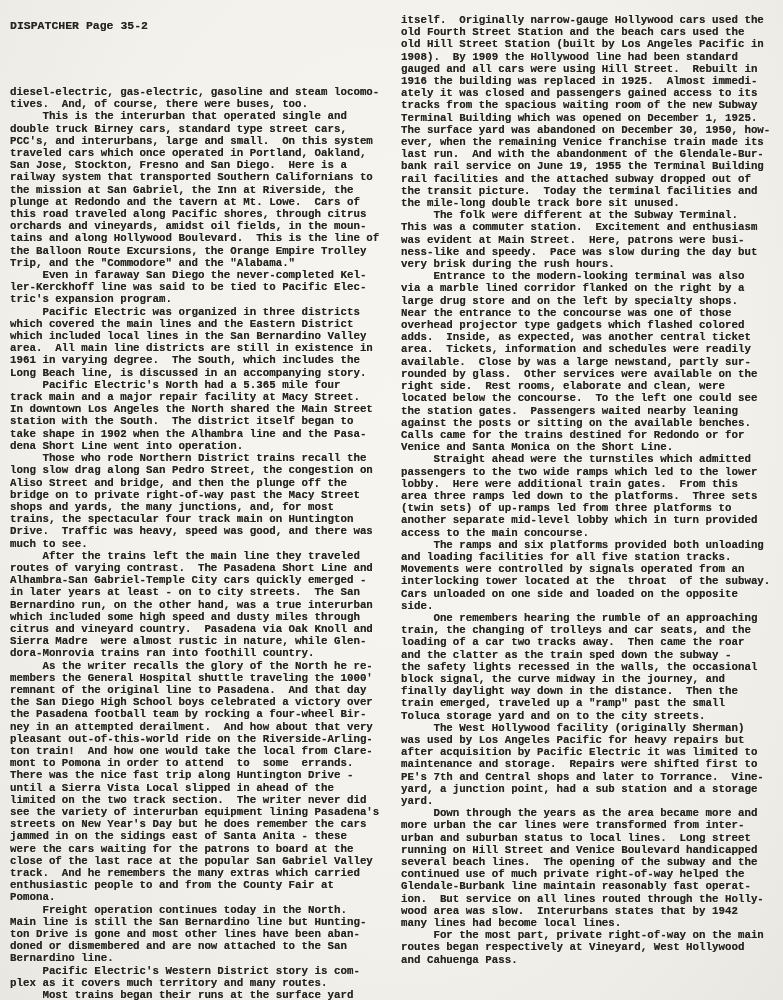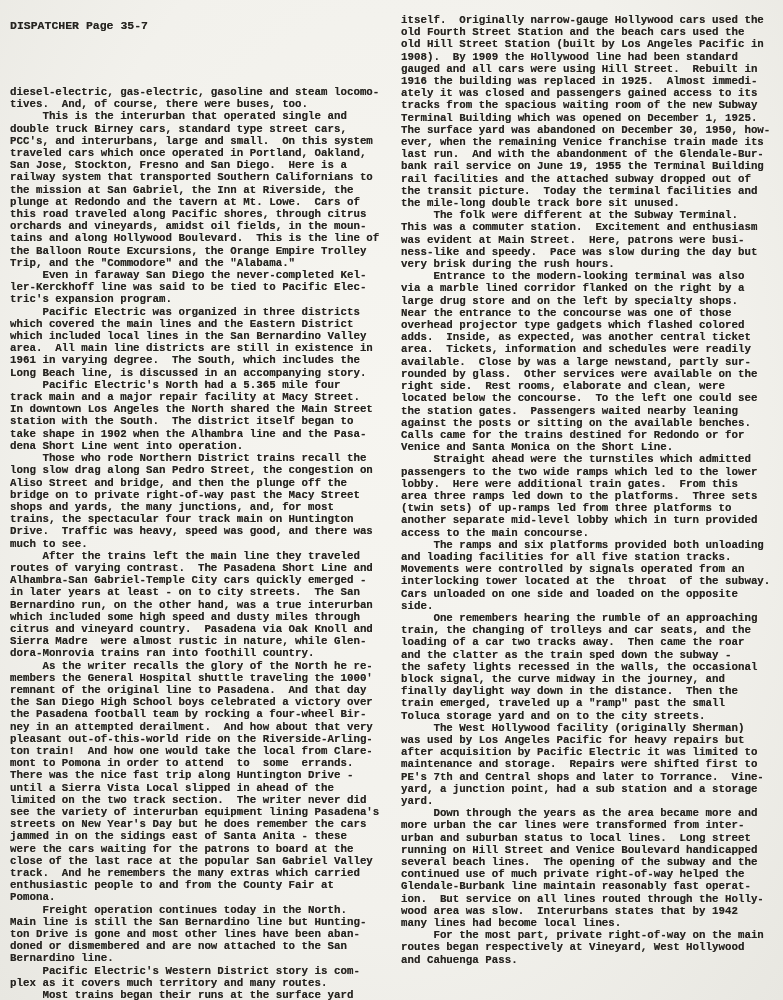--- a/index.html
+++ b/index.html
@@ -47,21 +47,21 @@
   .col-right {
     top: 14px;
     left: 401px;
     width: 376px;
   }
 </style>
 </head>
 <body>
 
 <div class="page">
-  <div class="typewritten page-header">DISPATCHER Page 35-7</div>
+  <div class="typewritten page-header">DISPATCHER Page 35-2</div>
 
   <div class="typewritten col-left">diesel-electric, gas-electric, gasoline and steam locomo-
 tives.  And, of course, there were buses, too.
      This is the interurban that operated single and
 double truck Birney cars, standard type street cars,
 PCC's, and interurbans, large and small.  On this system
 traveled cars which once operated in Portland, Oakland,
 San Jose, Stockton, Fresno and San Diego.  Here is a
 railway system that transported Southern Californians to
 the mission at San Gabriel, the Inn at Riverside, the

